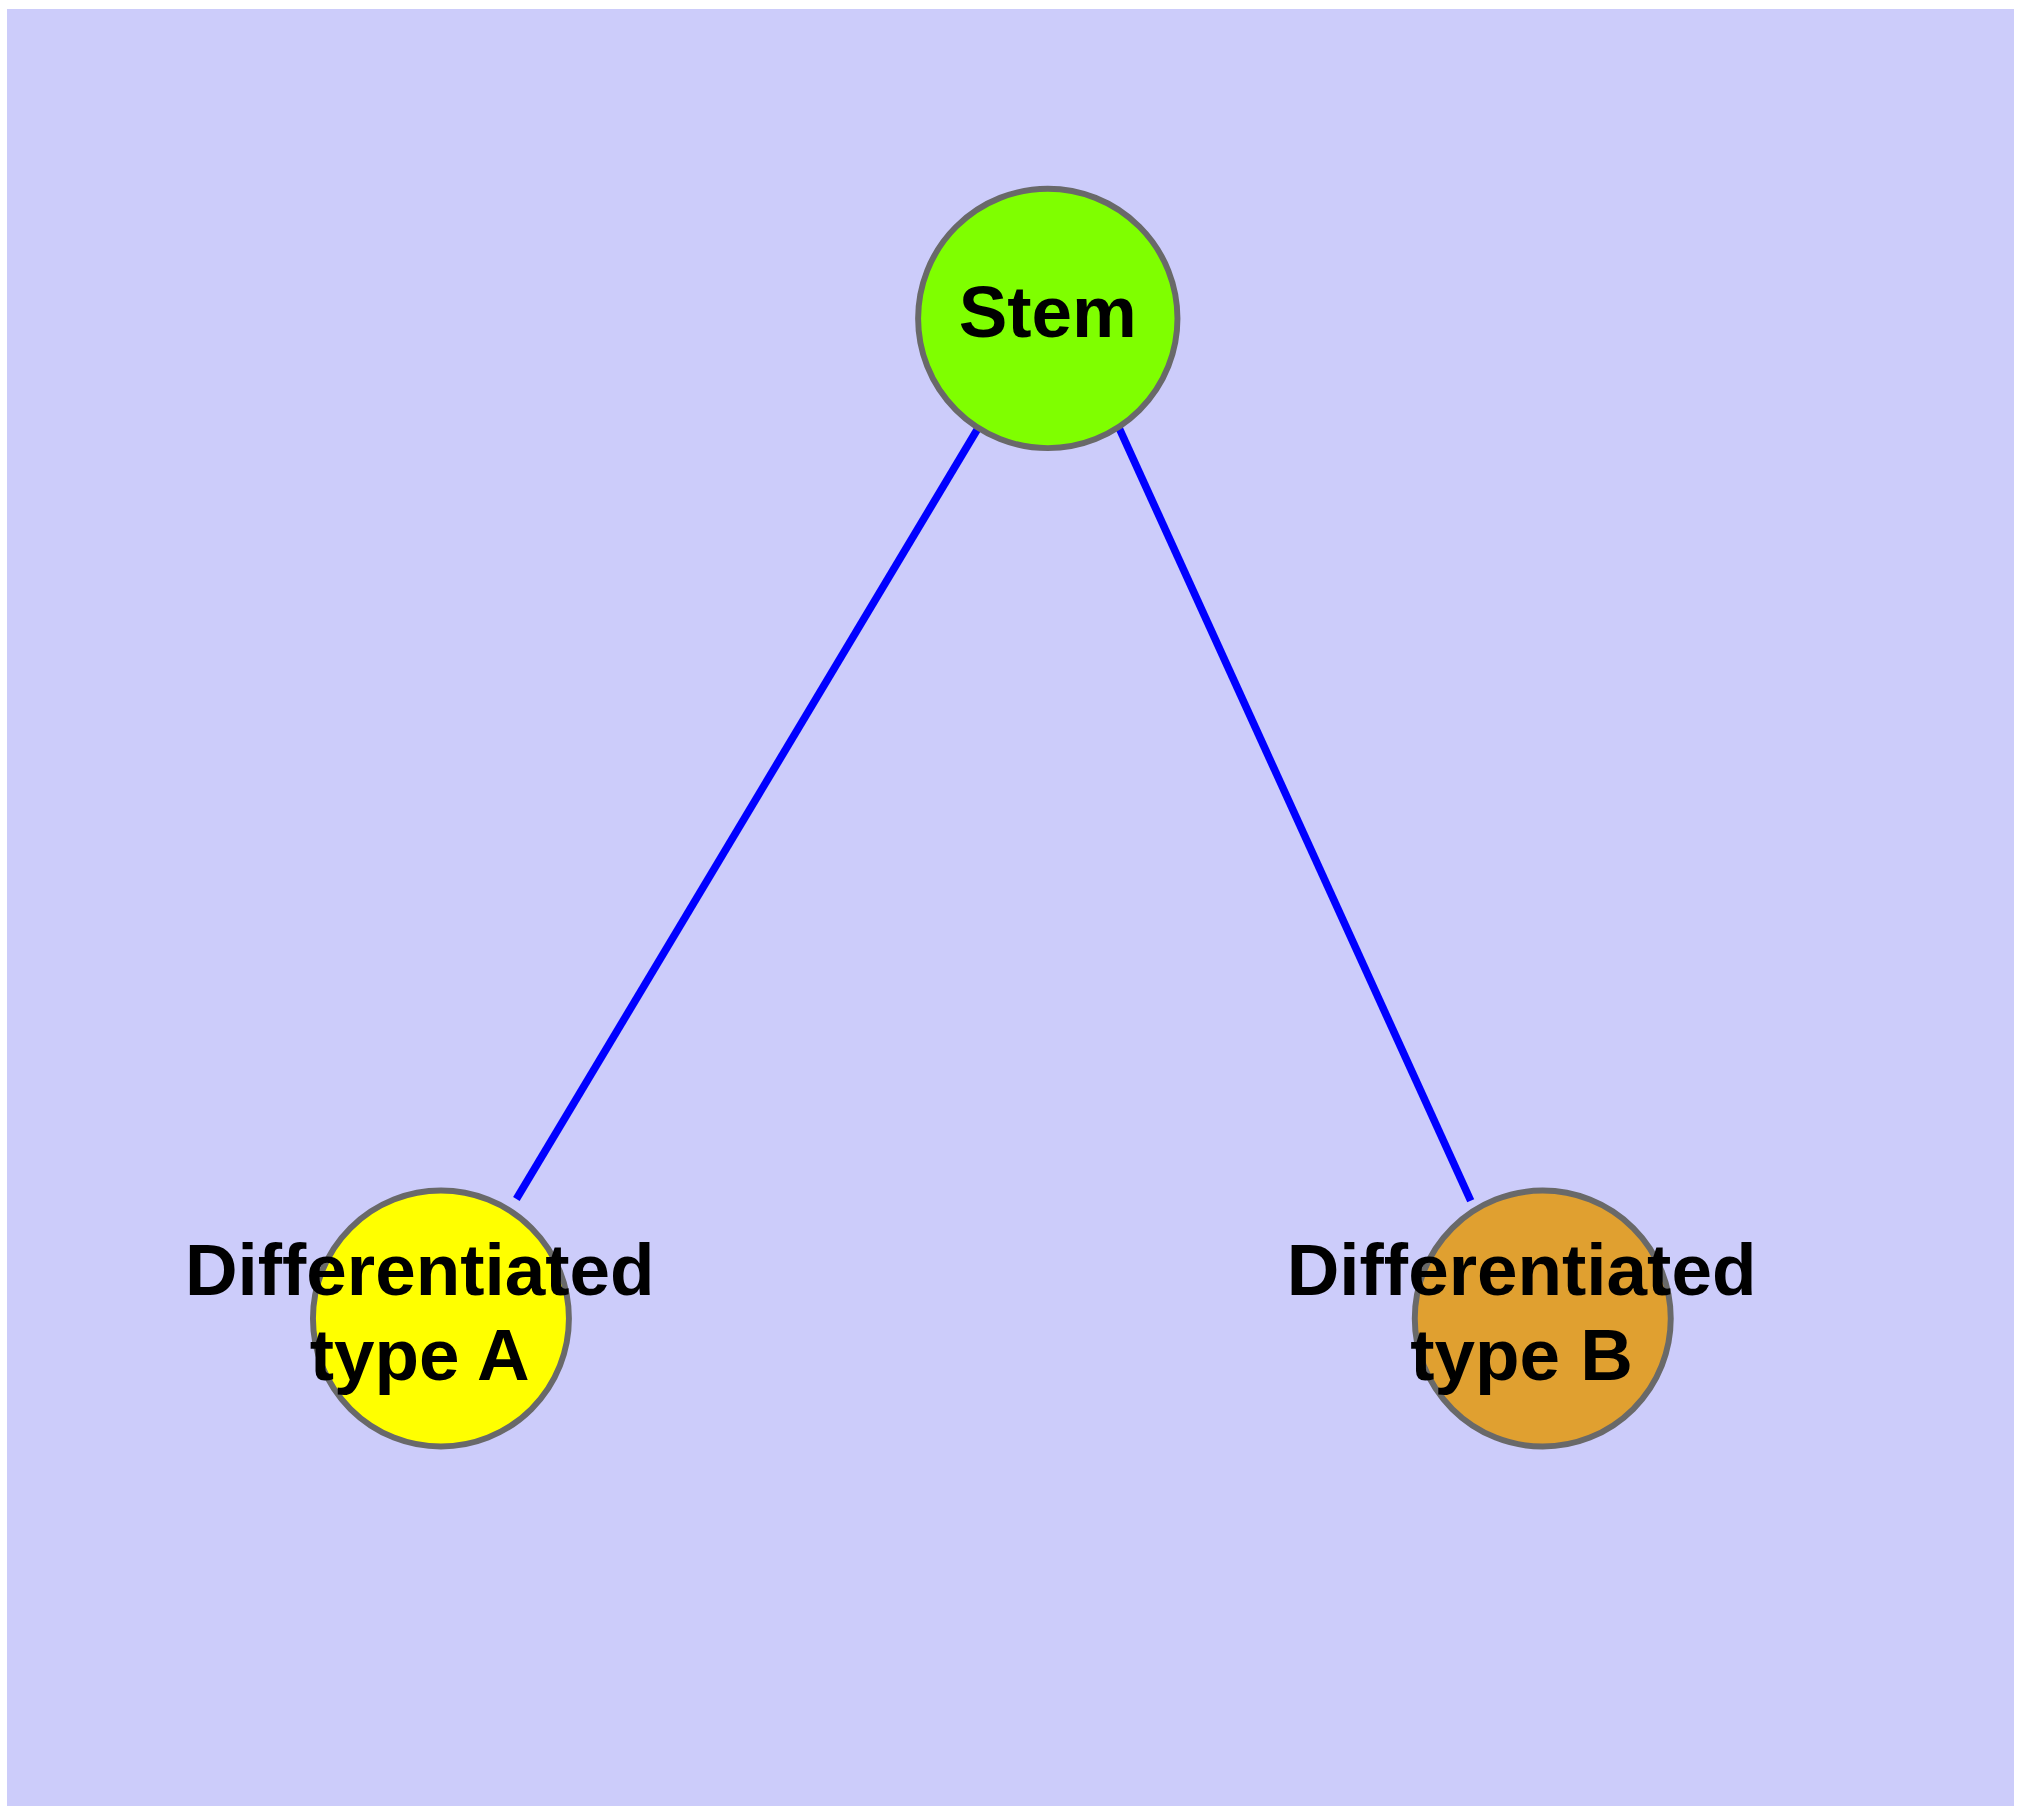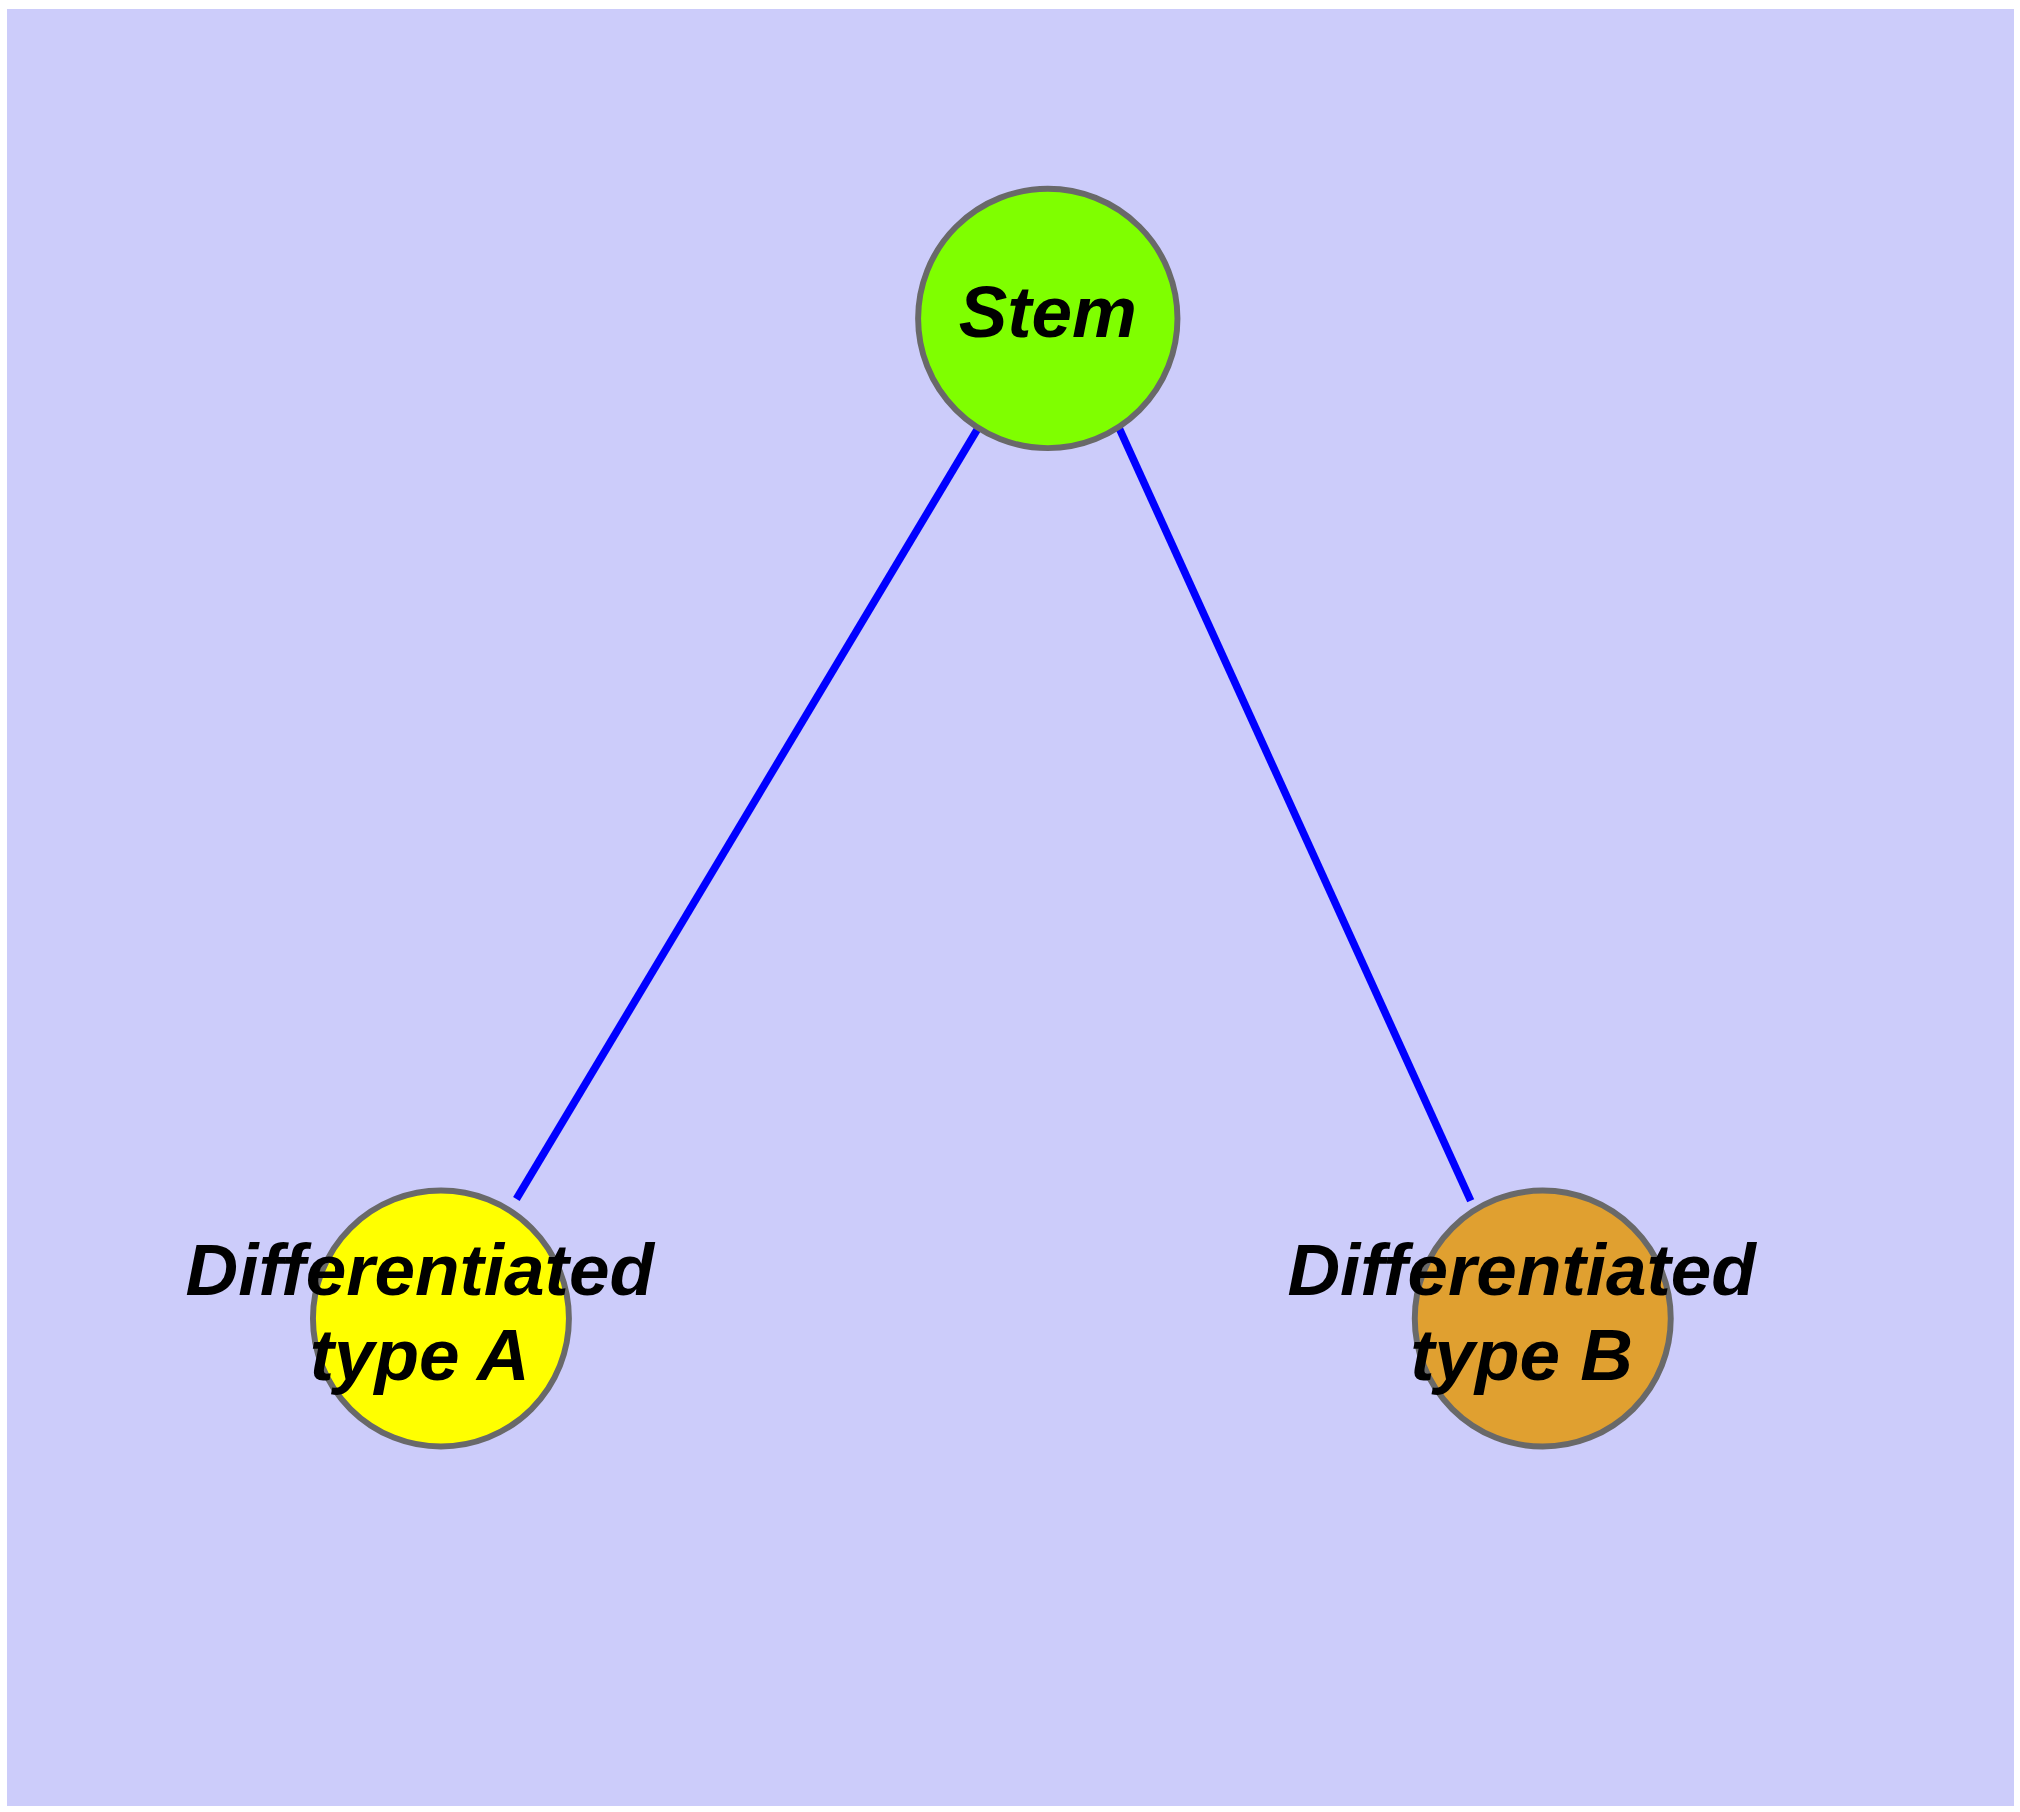--- a/index.html
+++ b/index.html
@@ -22,21 +22,20 @@
     box-sizing: border-box;
   }
   #graph-plot {
     position: absolute;
     left: 6.8px;
     top: 8.5px;
     width: 2007px;
     height: 1797px;
     background: #ccccfa;
     overflow: hidden;
-    font-style: italic;
   }
   #graph-svg {
     position: absolute;
     left: 0;
     top: 0;
     width: 2007px;
     height: 1797px;
     display: block;
   }
   .node-circle {

